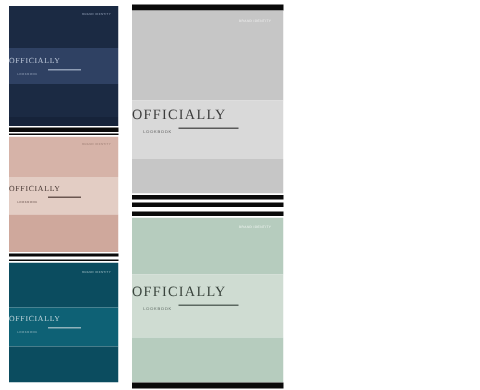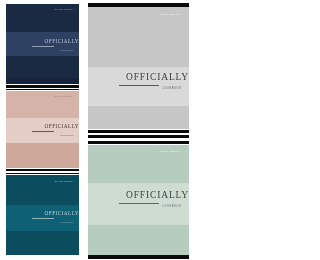--- a/index.html
+++ b/index.html
@@ -38,21 +38,21 @@
     left: 0;
     right: 0;
     background: #0a0a0a;
   }
 
   
   .mark {
     position: absolute;
     left: 0;
     right: 0;
-    text-align: right;
+    text-align: left;
     line-height: 1;
   }
   .mark-title {
     display: block;
     font-family: "Liberation Serif", serif;
     letter-spacing: 0.09em;
     white-space: nowrap;
   }
   .mark-divider {
     display: block;

